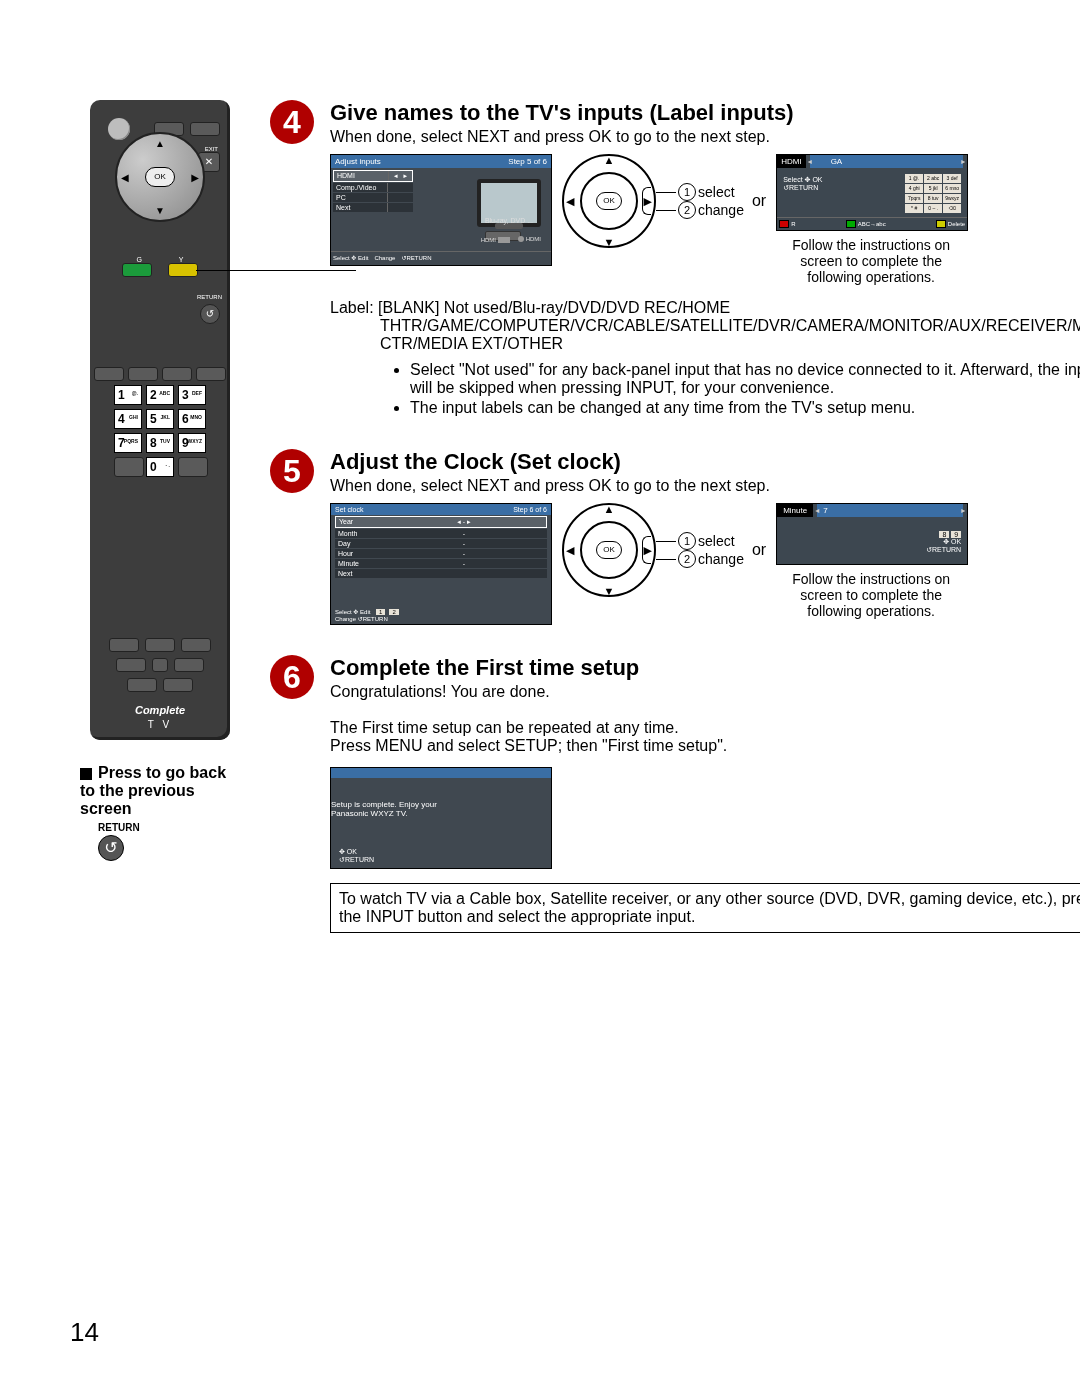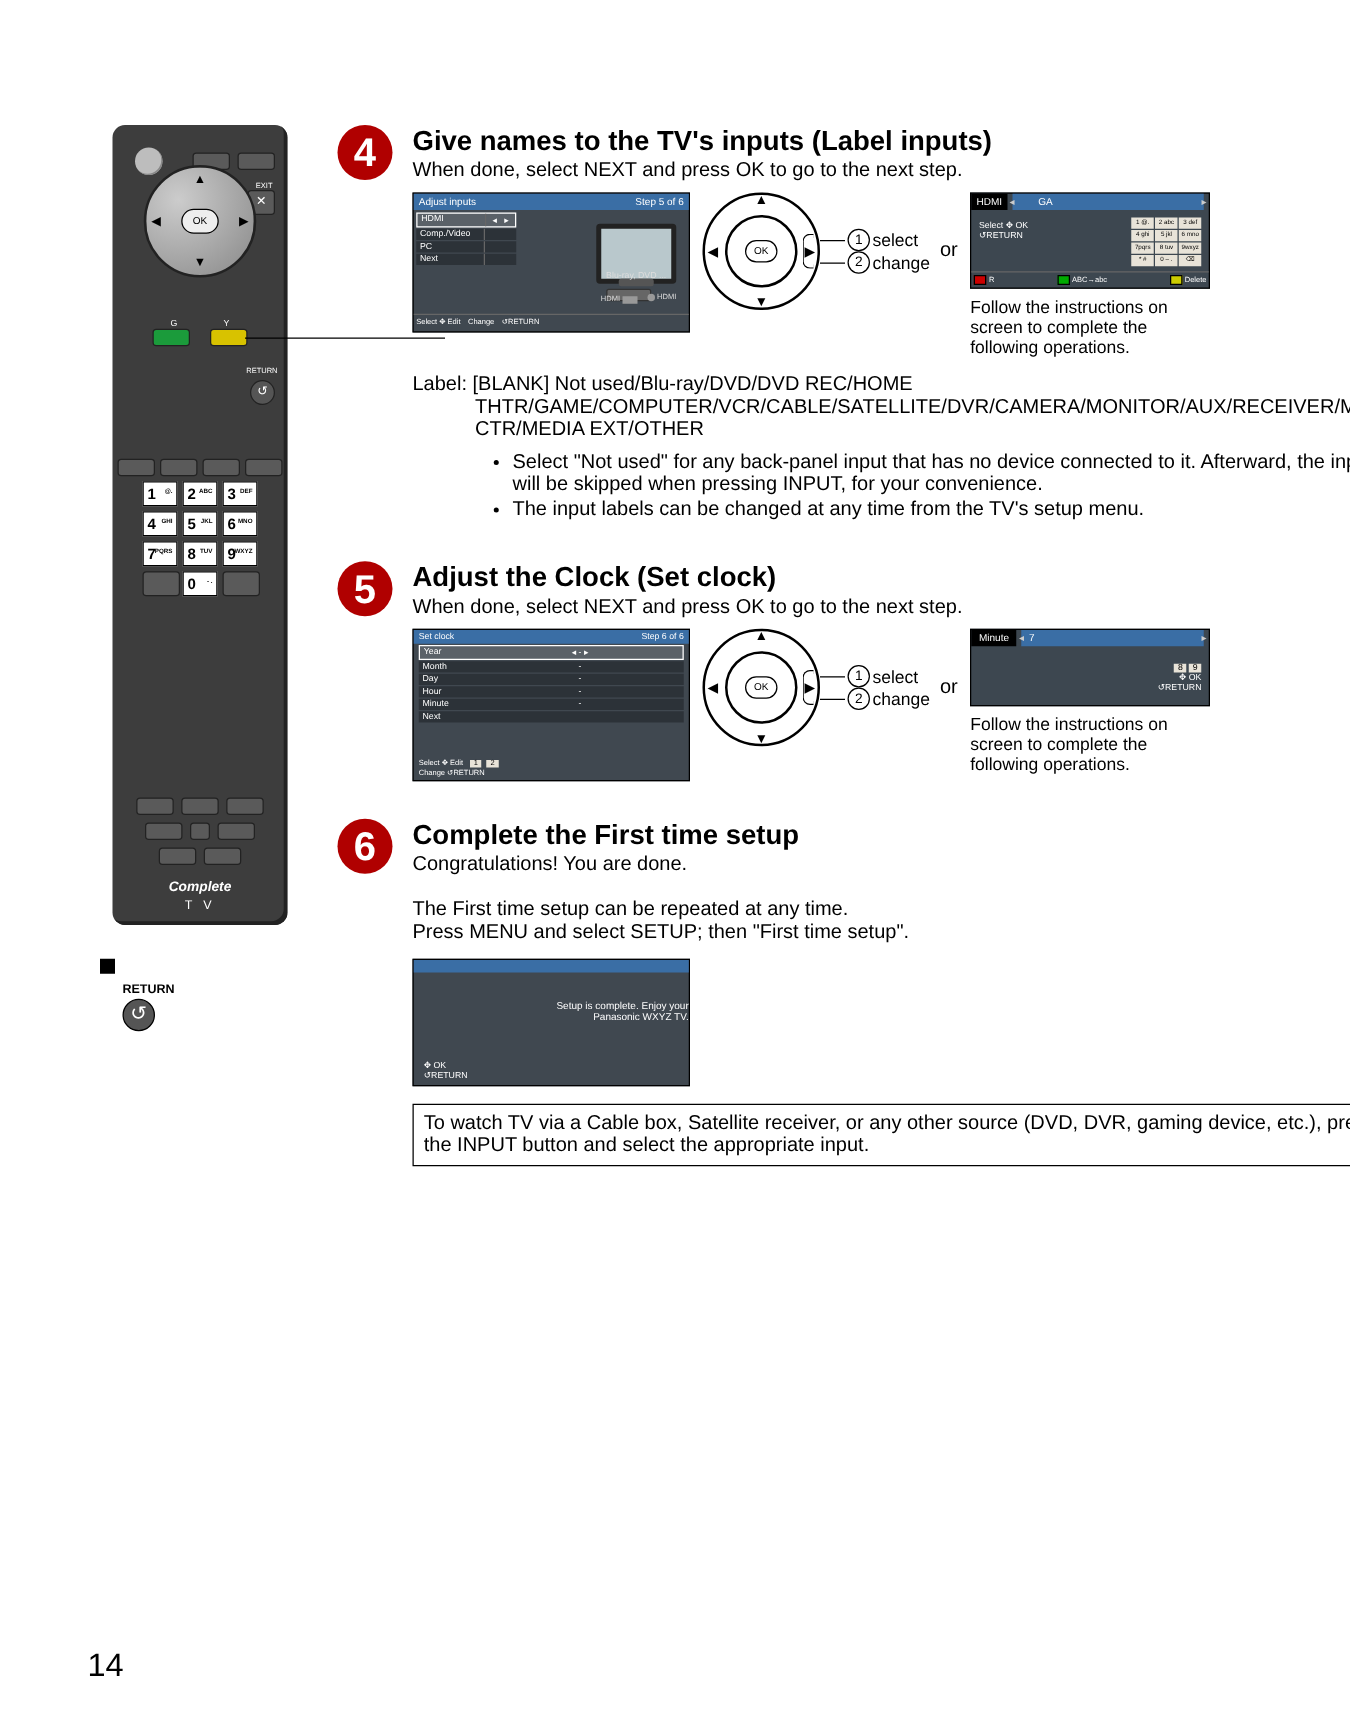--- a/index.html
+++ b/index.html
@@ -177,21 +177,21 @@
   .osd2 .keypad {
     display:grid; grid-template-columns: repeat(3, 18px); gap:1px; float:right; margin:6px 6px 4px 0;
   }
   .osd2 .key { background:#e8e3d8; color:#000; font-size:5px; height:9px; line-height:9px; text-align:center;}
   .osd2 .inst { padding:8px 6px 6px; font-size:7px; }
   .osd2 .foot { border-top:1px solid #666; font-size:6px; padding:2px; display:flex; justify-content:space-between;}
   .osd2 .foot .red { color:#fff; }
   .osd2 .foot .red::before { content:""; display:inline-block; width:8px; height:6px; background:#c00; border:1px solid #000; vertical-align:middle; margin-right:2px;}
   .osd2 .foot .grn::before { content:""; display:inline-block; width:8px; height:6px; background:#0a0; border:1px solid #000; vertical-align:middle; margin-right:2px;}
   .osd2 .foot .ylw::before { content:""; display:inline-block; width:8px; height:6px; background:#cc0; border:1px solid #000; vertical-align:middle; margin-right:2px;}
-  .follow { font-size:14px; width:190px; margin-top:6px; }
+  .follow { font-size:14px; width:190px; margin-top:6px;text-align:center; }
   .label-block { margin-top:14px; }
   ul.notes { margin:8px 0 0 40px; }
   ul.notes li { margin-bottom:2px; }
   .osd-clock { width:220px; height:120px; background:#404850; color:#fff; font-size:7px; border:1px solid #000; position:relative;}
   .osd-clock .hdr { background:#3a6ea5; padding:2px 4px; display:flex; justify-content:space-between;}
   .osd-clock .rows .row { display:flex; font-size:7px; margin:1px 4px; background:#2c3238;}
   .osd-clock .rows .row .l { width:40px; padding:1px 3px;}
   .osd-clock .rows .row .r { flex:1; text-align:center; padding:1px 0;}
   .osd-clock .rows .row.sel { background:#5a6168; border:1px solid #fff;}
   .osd-clock .foot { position:absolute; bottom:2px; left:4px; font-size:6px;}
@@ -199,21 +199,21 @@
   .osd3 { width:190px; background:#3d4750; color:#fff; font-size:8px; border:1px solid #000;}
   .osd3 .hdr { display:flex; }
   .osd3 .hdr .field { background:#000; padding:2px 6px;}
   .osd3 .hdr .sel { background:#3a6ea5; flex:1; padding:2px 6px; margin-left:4px; margin-right:4px; position:relative;}
   .osd3 .hdr .sel::before { content:"◂"; position:absolute; left:-2px; top:2px; font-size:8px; color:#ccc;}
   .osd3 .hdr .sel::after { content:"▸"; position:absolute; right:-2px; top:2px; font-size:8px; color:#ccc;}
   .osd3 .inst { padding:14px 6px 10px; font-size:7px; text-align:right;}
   .osd3 .inst .kbox { display:inline-block; background:#e8e3d8; color:#000; padding:0 3px;}
   .osd-done { width:220px; height:100px; background:#404850; border:1px solid #000; color:#fff; font-size:8px; position:relative;}
   .osd-done .bar { height:10px; background:#3a6ea5;}
-  .osd-done .msg { text-align:right; font-size:8px; margin-top:22px;}
+  .osd-done .msg { text-align:left; font-size:8px; margin-top:22px;}
   .osd-done .foot { position:absolute; bottom:4px; left:8px; font-size:7px;}
   .box-note { border:1px solid #000; padding:6px 8px; margin-top:14px; }
   .remote-body .top-row { position:absolute; top:22px; right:10px; display:flex; gap:6px;}
   .remote-body .exit-block { position:absolute; top:46px; left:0; right:0;}
   .remote-body .exit-block .label { padding-right:12px;}
   .remote-body .exit-block .row { justify-content:flex-end; padding-right:10px; gap:6px;}
   .remote-body .gy-row { display:flex; justify-content:space-around; padding:0 24px;}
   .remote-body .gy-labels { display:flex; justify-content:space-around; padding:0 28px; color:#fff; font-size:7px;}
   .remote-body .four-row { display:flex; justify-content:center; gap:4px; padding-top:90px;}
   .remote-body .bot-rows { position:absolute; bottom:48px; left:0; right:0;}
@@ -299,21 +299,21 @@
                 <div class="rbtn"></div>
                 <div class="rbtn"></div>
               </div>
           </div>
           <div class="remote-brand">Complete</div>
           <div class="remote-tv">T V</div>
         </div>
         <div class="pointer-line"></div>
       </div>
       <div class="prev-screen">
-        <span class="sq-bullet"></span>
+        <span class="sq-bullet"></span><span class="t">Press to go back to the previous screen</span>
         <div class="ret-label">RETURN</div>
         <div class="ret-btn">↺</div>
       </div>
     </div>
 
     <div class="steps-col">
 
       <div class="step">
         <div class="step-num">4</div>
         <div class="step-body">

